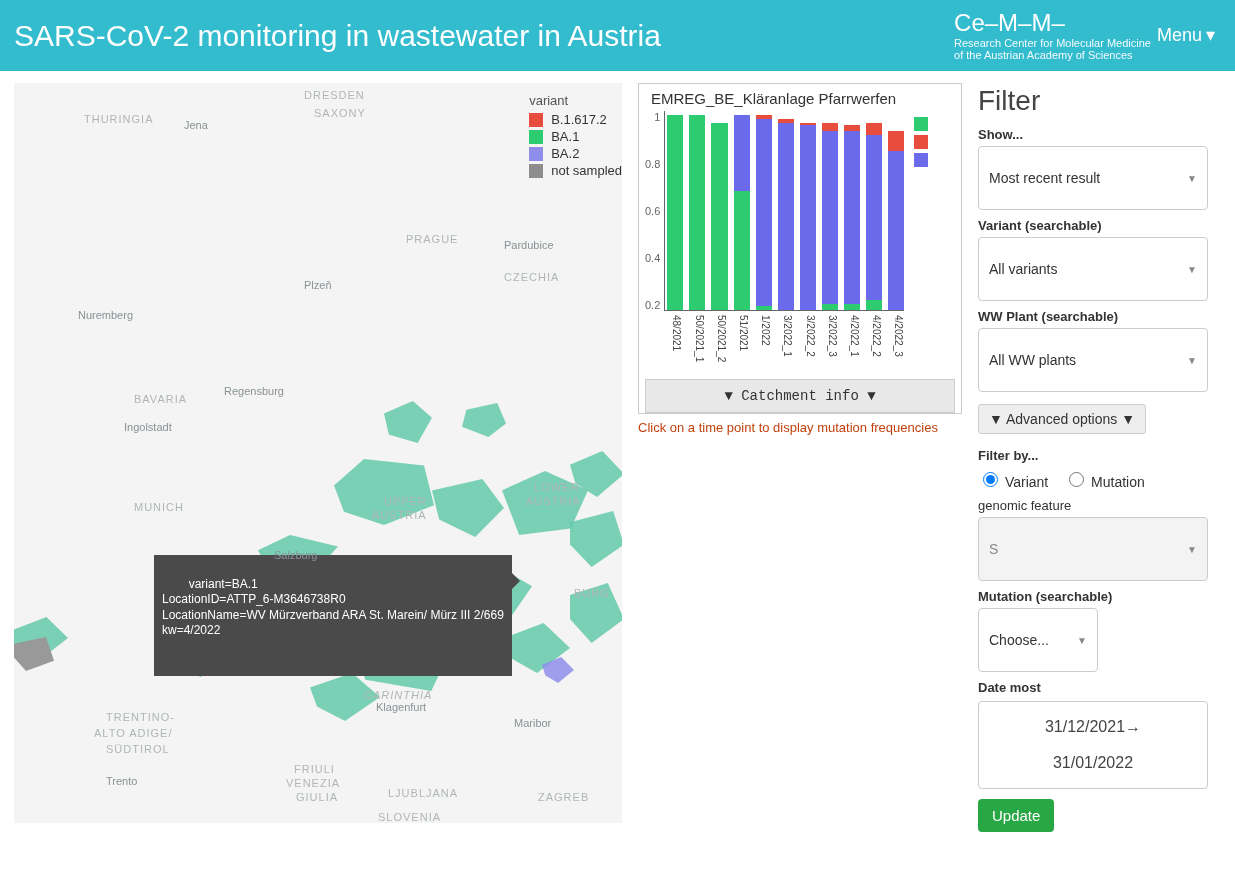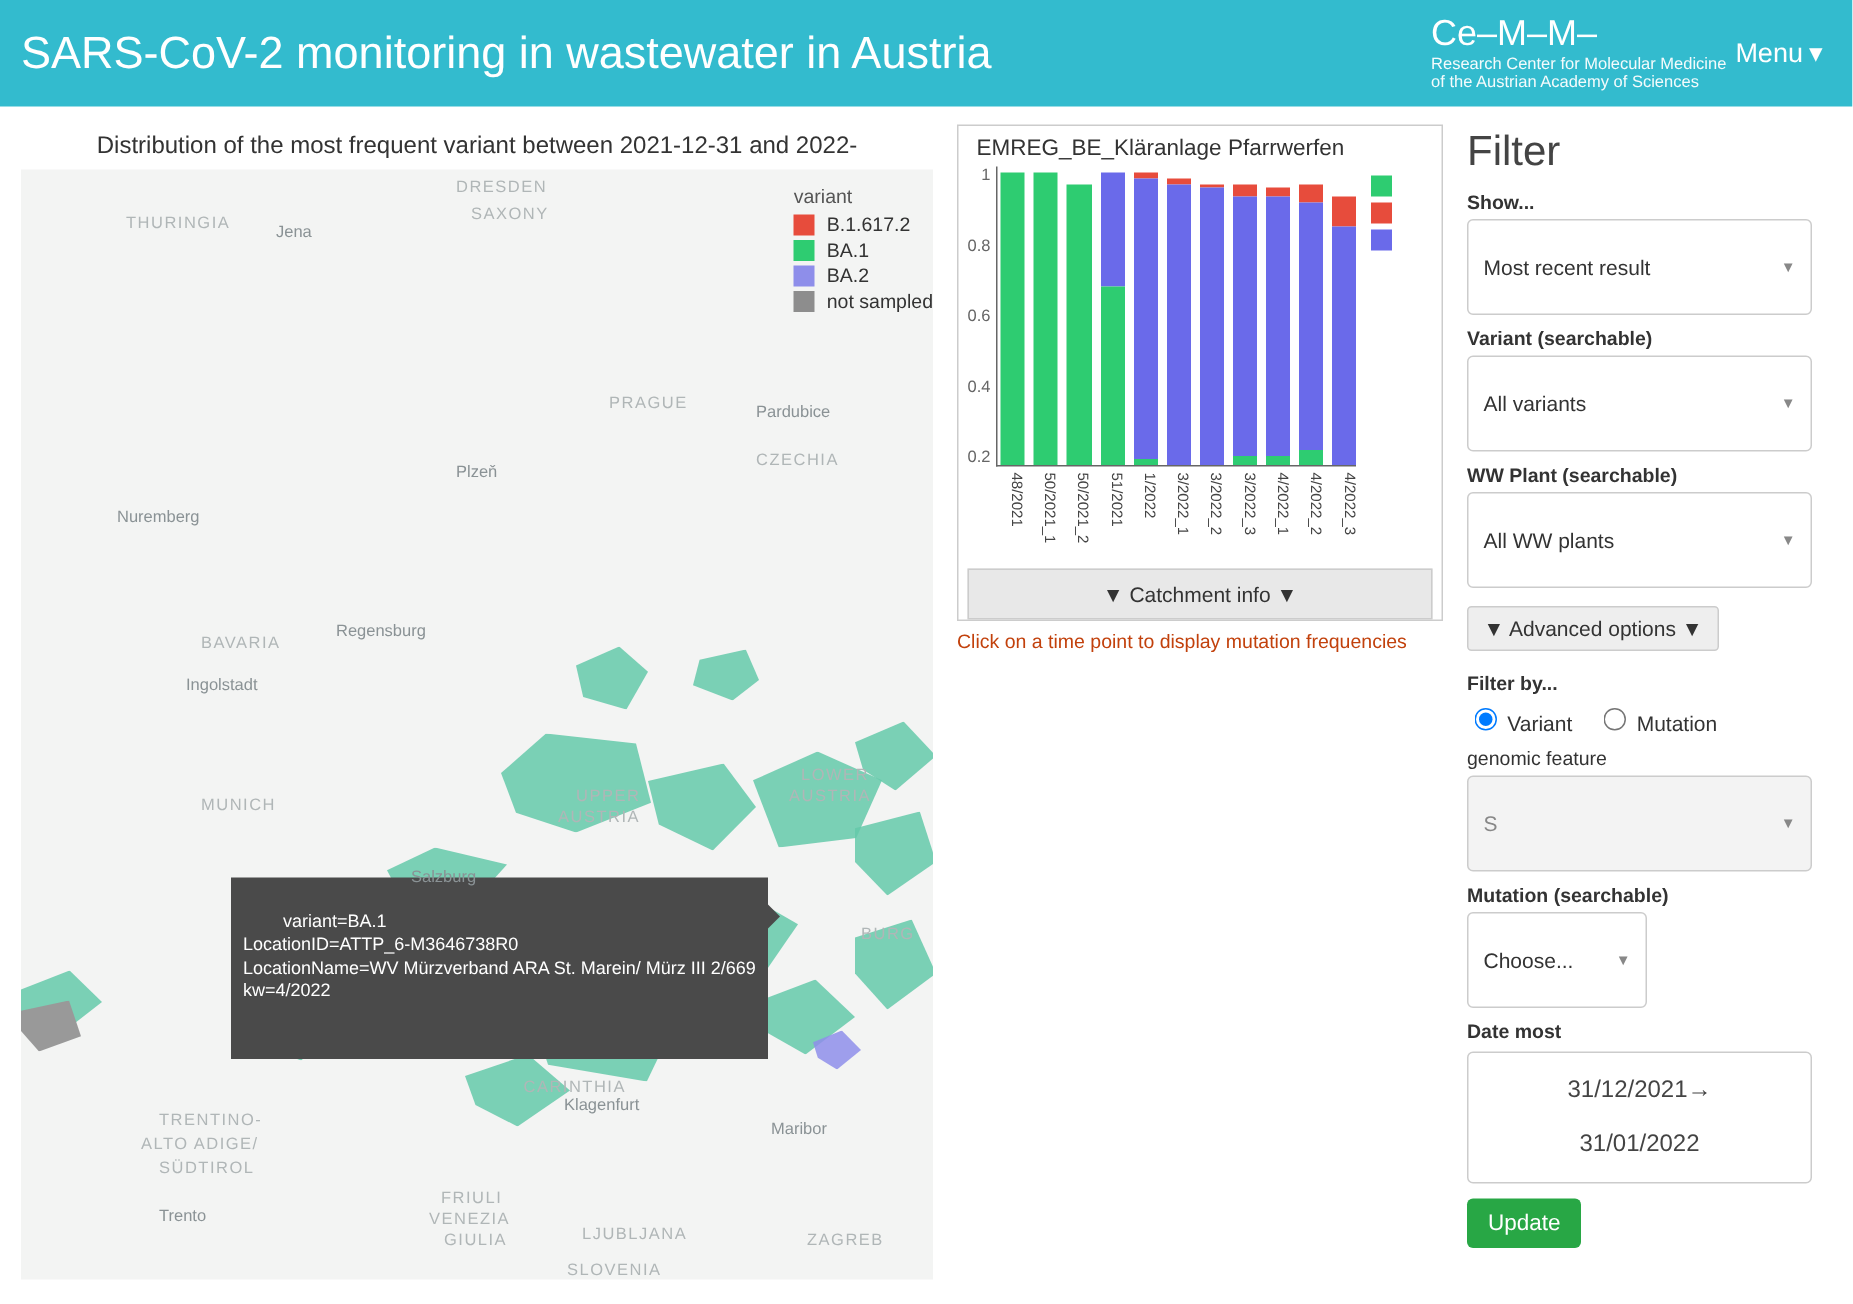--- a/index.html
+++ b/index.html
@@ -98,20 +98,21 @@
   .bar { width:18px; display:flex; flex-direction:column-reverse; height:100%; }
   .seg { width:100%; }
   .x-labels { display:flex; gap:6px; margin-top:4px; padding-left:2px;}
   .xl { width:18px; font-size:10px; color:#444; writing-mode:vertical-rl; text-orientation:mixed; height:54px;}
   .mini-legend { display:flex; flex-direction:column; gap:4px; margin-left:10px; margin-top:6px;}
   .mini-sw { width:14px; height:14px;}
   .catchment {
     background:#e8e8e8; border:1px solid #ccc;
     text-align:center; font-size:14px; padding:8px 0; cursor:pointer;
     margin-top:10px;
+    font-family:Liberation Mono, monospace;
   }
   .instr { font-size:13px; color:#c2410c; margin-top:6px; }
   .filter-col { flex: 1 1 auto; max-width:230px; }
   .filter-col h2 { font-weight:400; font-size:28px; margin:2px 0 10px; color:#444;}
   .fld-label { font-size:13px; color:#333; margin:8px 0 4px; }
   .fld-label.bold { font-weight:600; }
   .select {
     border:1px solid #ccc; border-radius:4px; background:#fff;
     padding:23px 10px; font-size:14px; color:#333;
     display:flex; justify-content:space-between; align-items:center;
@@ -153,21 +154,20 @@
     <button class="menu-btn">
       <span>Menu</span>
       <span>▾</span>
     </button>
   </div>
 </header>
 
 <div class="layout">
 
   <div class="map-col">
-    <div class="map-title">Distribution of the most frequent variant between 2021-12-31 and 2022-</div>
     <div class="map-box" id="mapbox">
 
       <div class="shape" style="left:448px;top:320px;width:44px;height:34px;clip-path:polygon(10% 20%,80% 0,100% 60%,60% 100%,0 70%);"></div>
       <div class="shape" style="left:370px;top:318px;width:48px;height:42px;clip-path:polygon(0 30%,60% 0,100% 40%,70% 100%,10% 80%);"></div>
       <div class="shape" style="left:320px;top:376px;width:100px;height:66px;clip-path:polygon(0 40%,30% 0,90% 10%,100% 70%,50% 100%,10% 80%);"></div>
       <div class="shape" style="left:418px;top:396px;width:72px;height:58px;clip-path:polygon(0 20%,70% 0,100% 50%,60% 100%,10% 70%);"></div>
       <div class="shape" style="left:488px;top:388px;width:86px;height:64px;clip-path:polygon(0 30%,50% 0,100% 30%,80% 90%,20% 100%);"></div>
       <div class="shape" style="left:556px;top:368px;width:54px;height:46px;clip-path:polygon(0 30%,60% 0,100% 50%,50% 100%,10% 70%);"></div>
       <div class="shape" style="left:556px;top:428px;width:54px;height:56px;clip-path:polygon(0 20%,80% 0,100% 60%,40% 100%,0 60%);"></div>
       <div class="shape" style="left:244px;top:452px;width:80px;height:38px;clip-path:polygon(0 40%,40% 0,100% 30%,70% 100%,10% 80%);"></div>
@@ -223,21 +223,21 @@
         <div class="map-label map-city" style="left: 210px; top: 302px;">Regensburg</div>
         <div class="map-label" style="left: 120px; top: 310px;">BAVARIA</div>
         <div class="map-label map-city" style="left: 110px; top: 338px;">Ingolstadt</div>
         <div class="map-label" style="left: 370px; top: 412px;">UPPER</div>
         <div class="map-label" style="left: 358px; top: 426px;">AUSTRIA</div>
         <div class="map-label" style="left: 520px; top: 398px;">LOWER</div>
         <div class="map-label" style="left: 512px; top: 412px;">AUSTRIA</div>
         <div class="map-label" style="left: 120px; top: 418px;">MUNICH</div>
         <div class="map-label map-city" style="left: 260px; top: 466px;">Salzburg</div>
         <div class="map-label" style="left: 560px; top: 504px;">BURG</div>
-        <div class="map-label" style="left: 335px; top: 606px;">CARINTHIA</div>
+        <div class="map-label" style="left: 350px; top: 606px; font-style: italic;">CARINTHIA</div>
         <div class="map-label map-city" style="left: 362px; top: 618px;">Klagenfurt</div>
         <div class="map-label map-city" style="left: 500px; top: 634px;">Maribor</div>
         <div class="map-label" style="left: 92px; top: 628px;">TRENTINO-</div>
         <div class="map-label" style="left: 80px; top: 644px;">ALTO ADIGE/</div>
         <div class="map-label" style="left: 92px; top: 660px;">SÜDTIROL</div>
         <div class="map-label map-city" style="left: 92px; top: 692px;">Trento</div>
         <div class="map-label" style="left: 280px; top: 680px;">FRIULI</div>
         <div class="map-label" style="left: 272px; top: 694px;">VENEZIA</div>
         <div class="map-label" style="left: 282px; top: 708px;">GIULIA</div>
         <div class="map-label" style="left: 374px; top: 704px;">LJUBLJANA</div>

